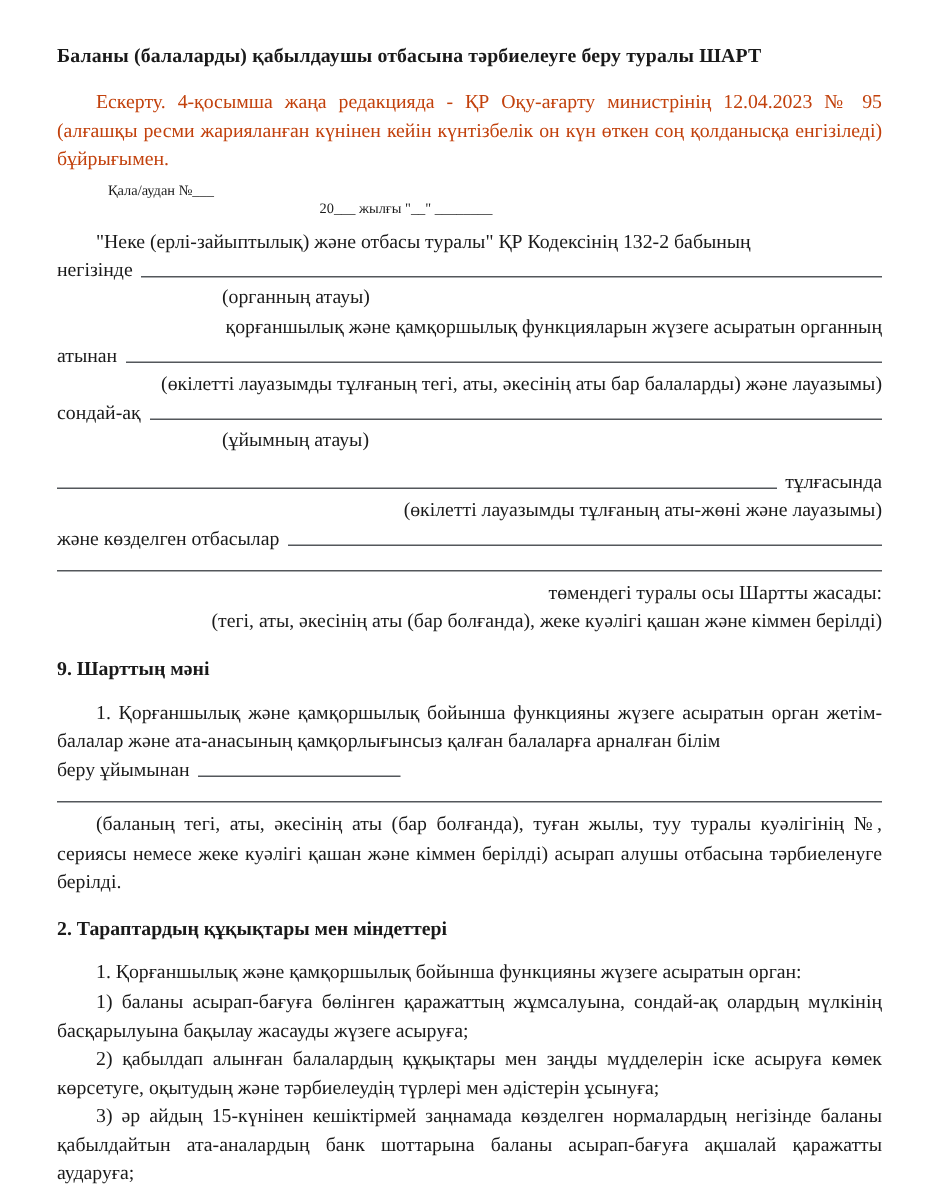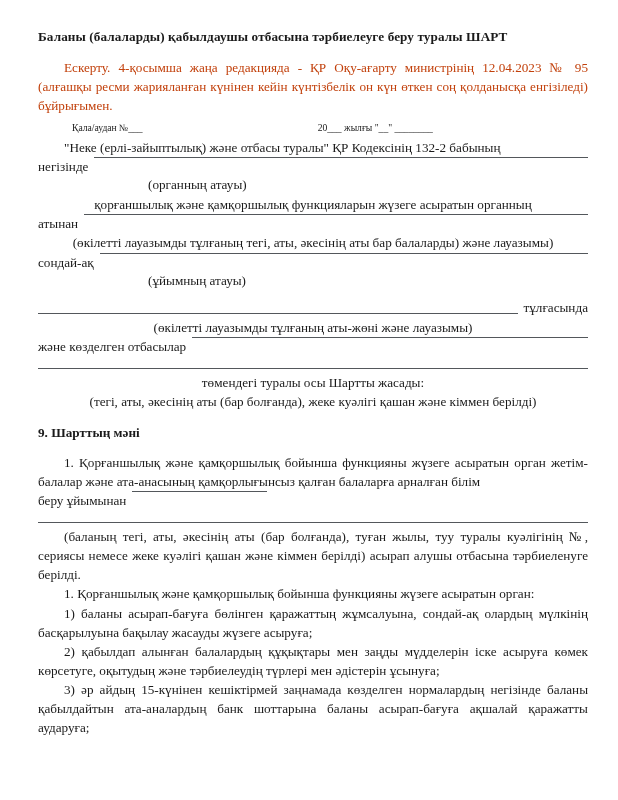--- a/index.html
+++ b/index.html
@@ -40,51 +40,53 @@
     text-indent: 26px;
     text-align: justify;
     text-justify: inter-word;
   }
   .tiny-row {
     font-size: 9.6px;
     line-height: 1.3;
     margin: 0 0 4px 0;
     display: flex;
     white-space: pre;
+    flex-direction: column;
   }
   .tiny-row .left { margin-left: 34px; }
   .tiny-row .right { margin-left: 175px; }
 
   .para {
     font-size: 13.2px;
     line-height: 1.45;
     margin: 0;
     text-align: justify;
     text-justify: inter-word;
   }
   .para.indent { text-indent: 26px; }
-  .para.nojust { text-align: center; font-family: Liberation Serif, serif; }
+  .para.nojust { text-align: right; font-family: Liberation Serif, serif; }
 
   .section-head {
     font-size: 13.2px;
     font-weight: bold;
     line-height: 1.4;
     margin: 13px 0 10px 0;
   }
 
   .caption {
     font-size: 13.2px;
     line-height: 1.42;
     margin: 0;
     padding-left: 110px;
   }
 
   
   .fill-line {
     display: flex;
+    align-items: flex-end;
     font-size: 13.2px;
     line-height: 1.45;
     margin: 0;
   }
   .fill-line .lbl { white-space: pre; }
   .rule {
     flex: 1 1 auto;
     border-bottom: 1px solid #53575b;
     height: 0;
     margin: 0 0 4px 4px;
@@ -169,20 +171,21 @@
 
   <div class="fill-line">
     <span class="lbl">беру ұйымынан</span>
     <span class="rule short pre-gap"></span>
   </div>
 
   <div class="rule-full"></div>
 
   <p class="para indent">(баланың тегі, аты, әкесінің аты (бар болғанда), туған жылы, туу туралы куәлігінің №, сериясы немесе жеке куәлігі қашан және кіммен берілді) асырап алушы отбасына тәрбиеленуге берілді.</p>
 
+  <h2 class="section-head">2. Тараптардың құқықтары мен міндеттері</h2>
 
   <p class="para indent">1. Қорғаншылық және қамқоршылық бойынша функцияны жүзеге асыратын орган:</p>
 
   <p class="para indent">1) баланы асырап-бағуға бөлінген қаражаттың жұмсалуына, сондай-ақ олардың мүлкінің басқарылуына бақылау жасауды жүзеге асыруға;</p>
   <p class="para indent">2) қабылдап алынған балалардың құқықтары мен заңды мүдделерін іске асыруға көмек көрсетуге, оқытудың және тәрбиелеудің түрлері мен әдістерін ұсынуға;</p>
   <p class="para indent">3) әр айдың 15-күнінен кешіктірмей заңнамада көзделген нормалардың негізінде баланы қабылдайтын ата-аналардың банк шоттарына баланы асырап-бағуға ақшалай қаражатты аударуға;</p>
 
 </div>
 
 </body></html>

